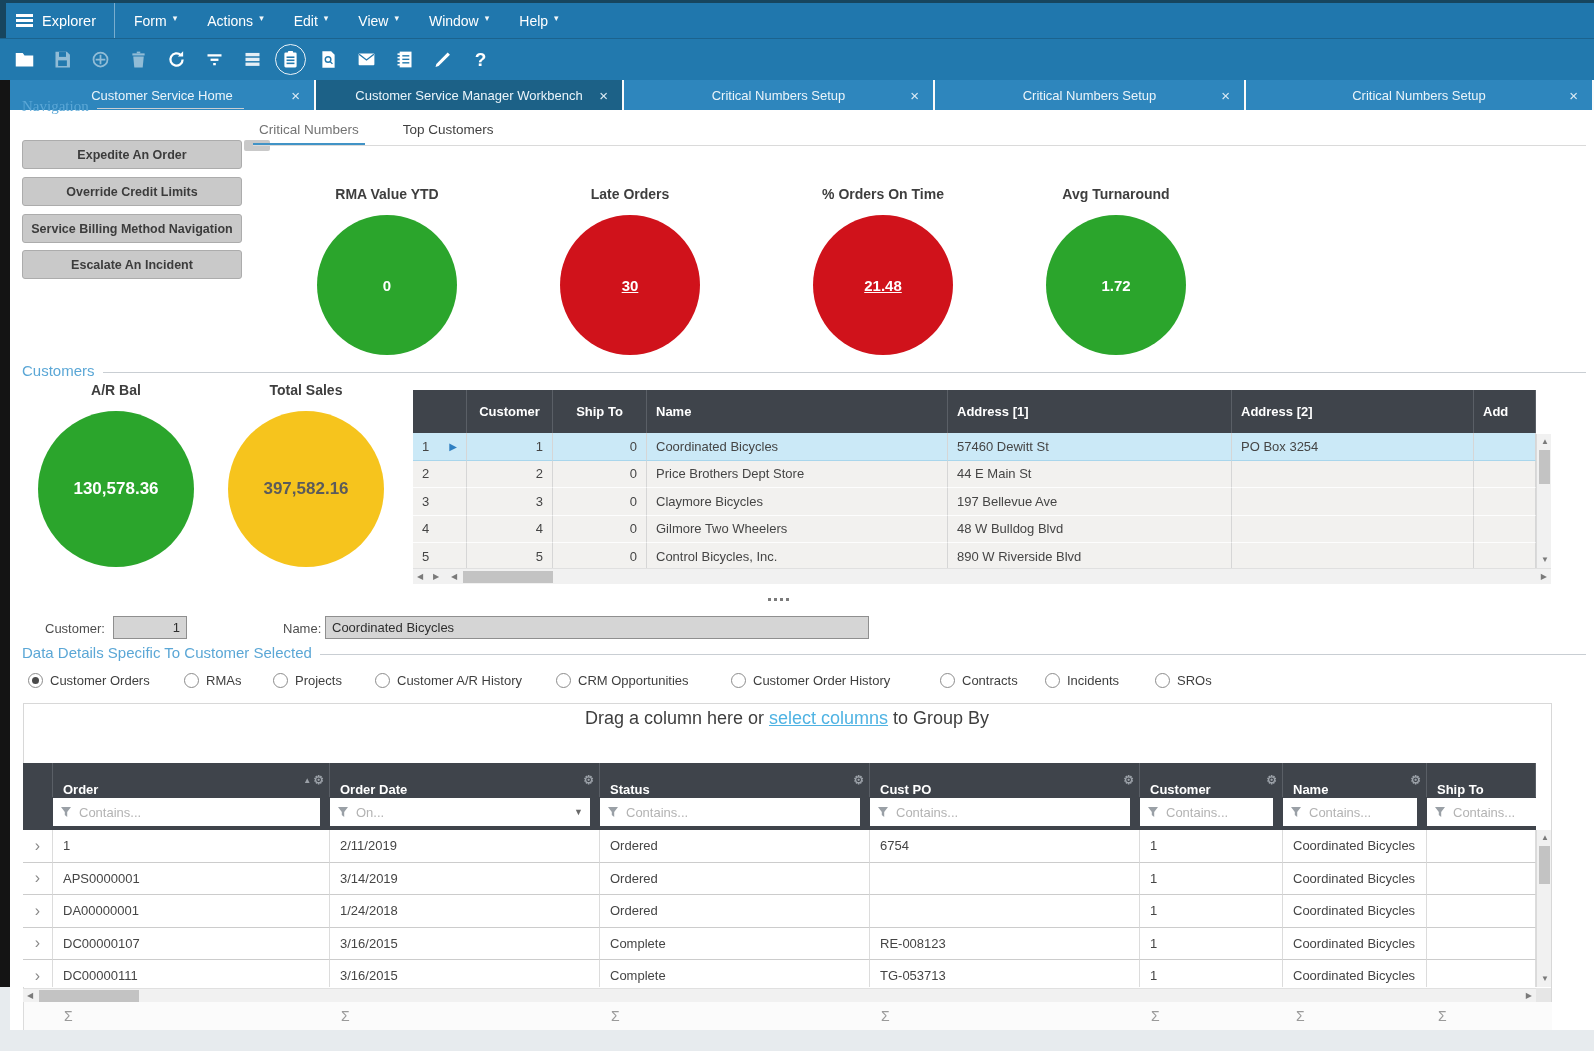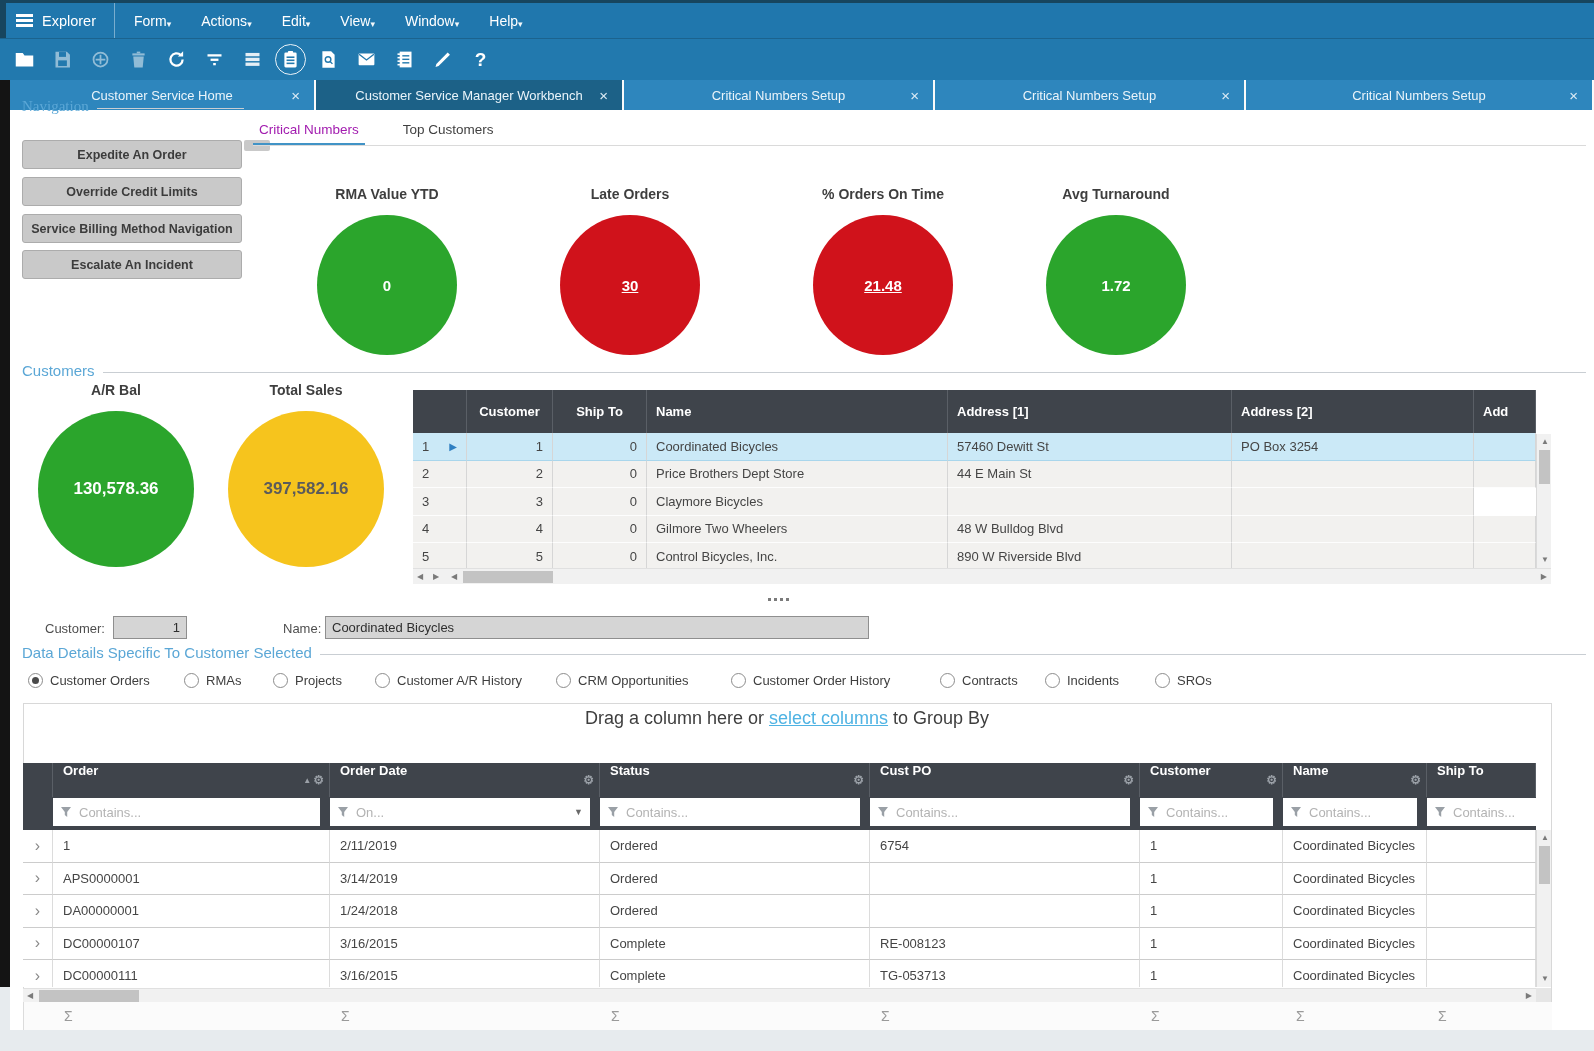--- a/index.html
+++ b/index.html
@@ -7,21 +7,21 @@
   .page { position:relative; width:1594px; height:1051px; background:#fff; overflow:hidden; }
 
   
   .menubar { position:absolute; left:0; top:0; right:0; height:38px; background:#2077AD;
              border-top:3px solid #17455E; display:flex; align-items:center; color:#fff; }
   .menubar .left-dark { position:absolute; left:0; top:0; bottom:0; width:6px; background:#17455E; }
   .brand { display:flex; align-items:center; gap:9px; height:100%; padding:0 18px 0 16px;
            border-right:1px solid rgba(255,255,255,.4); font-size:14.5px; }
   .hamburger i { display:block; width:17px; height:2.5px; background:#fff; margin:2.5px 0; }
   .menu-items { display:flex; height:100%; align-items:center; margin-left:4px; }
-  .menu-item { padding:0 15px; font-size:14px; display:inline-flex; align-items:flex-end; cursor:default; }
+  .menu-item { padding:0 15px; font-size:14px; display:inline-flex; align-items:flex-start; gap:6px; cursor:default; }
   .caret { font-size:9px; opacity:.95; }
 
   
   .toolbar { position:absolute; left:0; top:38px; right:0; height:42px; background:#2279AE;
              border-top:1px solid rgba(0,0,0,.18); display:flex; align-items:center; padding-left:9px; gap:7px; }
   .tbtn { width:31px; height:31px; display:flex; align-items:center; justify-content:center; border-radius:50%; }
   .tbtn svg { width:21px; height:21px; display:block; }
   .tbtn.disabled { opacity:.5; }
   .tbtn.active { border:1.5px solid rgba(255,255,255,.9); }
   .tbtn .qmark { color:#fff; font-size:19px; font-weight:bold; }
@@ -41,21 +41,21 @@
   
   .nav-btn { position:absolute; left:22px; width:220px; height:29px; background:#C9C9C9;
              border:1px solid #ACACAC; border-radius:3px; font-weight:bold; font-size:12.5px; color:#3C3C3C;
              display:flex; align-items:center; justify-content:center; }
   .nav-grip { position:absolute; left:244px; top:140px; width:26px; height:11px; background:#C9C9C9; border-radius:2px; }
 
   
   .view-tabs { position:absolute; left:253px; top:120px; right:8px; height:26px;
                border-bottom:1px solid #DADADA; display:flex; gap:32px; font-size:13.5px; }
   .vtab { padding:2px 6px 8px; color:#3F3F3F; }
-  .vtab.active { color:#a21caf; border-bottom:2px solid #4193C6; }
+  .vtab.active { color:#737373; border-bottom:2px solid #4193C6; }
 
   
   .kpi { position:absolute; top:186px; width:160px; text-align:center; }
   .kpi-label { font-size:14px; font-weight:bold; color:#3E3E3E; height:20px; margin-bottom:9px; white-space:nowrap; }
   .kpi-circle { width:140px; height:140px; border-radius:50%; margin:0 auto; display:flex;
                 align-items:center; justify-content:center; color:#fff; font-weight:bold; font-size:15px; }
   .bg-green { background:#2BA52C; }
   .bg-red { background:#D0121B;text-decoration:underline; }
   .bg-yellow { background:#F6C41D; }
 
@@ -100,21 +100,21 @@
         display:flex; align-items:center; justify-content:center; }
   .rb.sel::after { content:""; width:7px; height:7px; border-radius:50%; background:#4A4A4A; }
 
   
   .opanel { position:absolute; left:23px; top:703px; width:1529px; height:327px; background:#fff; border:1px solid #D8D8D8; }
   .ogb-text { position:absolute; left:23px; top:708px; width:1528px; text-align:center; font-size:18px; color:#3E3E3E; }
   .ogb-link { color:#4FB3E3; text-decoration:underline; }
 
   .orow { display:grid; grid-template-columns:30px 277px 270px 270px 270px 143px 144px 109px; }
   .ohead { position:absolute; left:23px; top:763px; width:1513px; height:34px; background:#3F444B; }
-  .ohead .hc2 { position:relative; display:flex; align-items:flex-start; padding:0 10px; color:#fff; font-size:13px;
+  .ohead .hc2 { position:relative; display:flex; align-items:flex-end; padding:0 10px; color:#fff; font-size:13px;
                 font-weight:bold; border-right:1px solid #5A5F66; height:34px; white-space:nowrap; overflow:hidden; }
   .hicons { position:absolute; right:5px; top:0; height:34px; display:flex; align-items:center; gap:2px; }
   .sort-asc { font-size:8px; color:#9BA1A8; }
   .gear { font-size:12px; color:#9BA1A8; }
 
   .ofilter { position:absolute; left:23px; top:797px; width:1513px; height:33px; background:#3F444B; }
   .ofilter .fcell { height:33px; background:#3F444B; overflow:hidden; }
   .fbox { margin:1px 10px 4px 0; height:28px; background:#fff; display:flex; align-items:center;
           padding:0 7px; gap:7px; font-size:13px; color:#B3B3B3; }
   .funnel { flex:0 0 auto; }
@@ -379,20 +379,21 @@
       <div class="cc">Price Brothers Dept Store</div>
       <div class="cc">44 E Main St</div>
       <div class="cc"></div>
       <div class="cc"></div>
     </div>
     <div class="crow">
       <div class="cc">3</div>
       <div class="cc num">3</div>
       <div class="cc num">0</div>
       <div class="cc">Claymore Bicycles</div>
+      <div class="cc">197 Bellevue Ave</div>
       <div class="cc"></div>
       <div class="cc"></div>
     </div>
     <div class="crow">
       <div class="cc">4</div>
       <div class="cc num">4</div>
       <div class="cc num">0</div>
       <div class="cc">Gilmore Two Wheelers</div>
       <div class="cc">48 W Bulldog Blvd</div>
       <div class="cc"></div>

